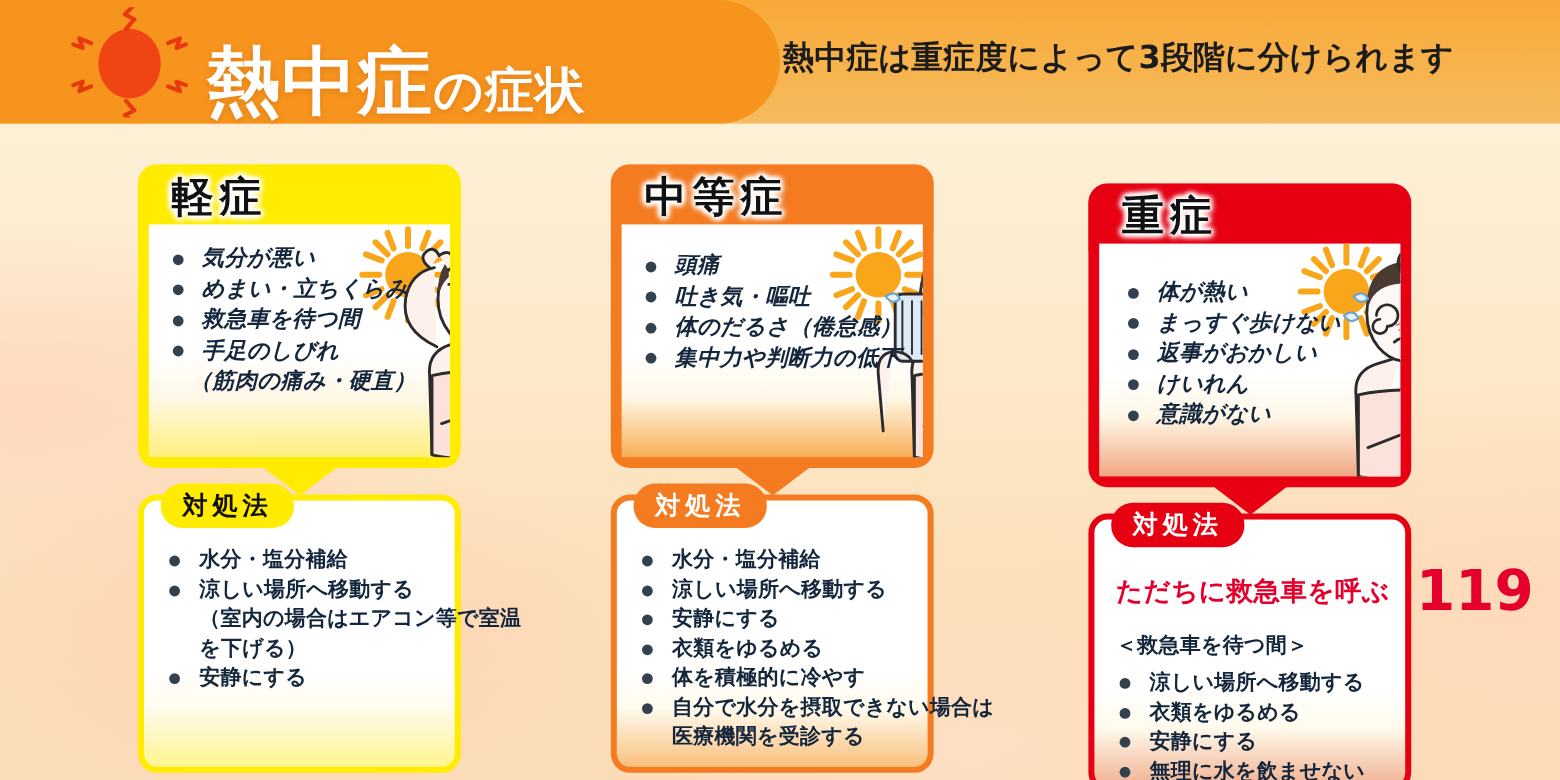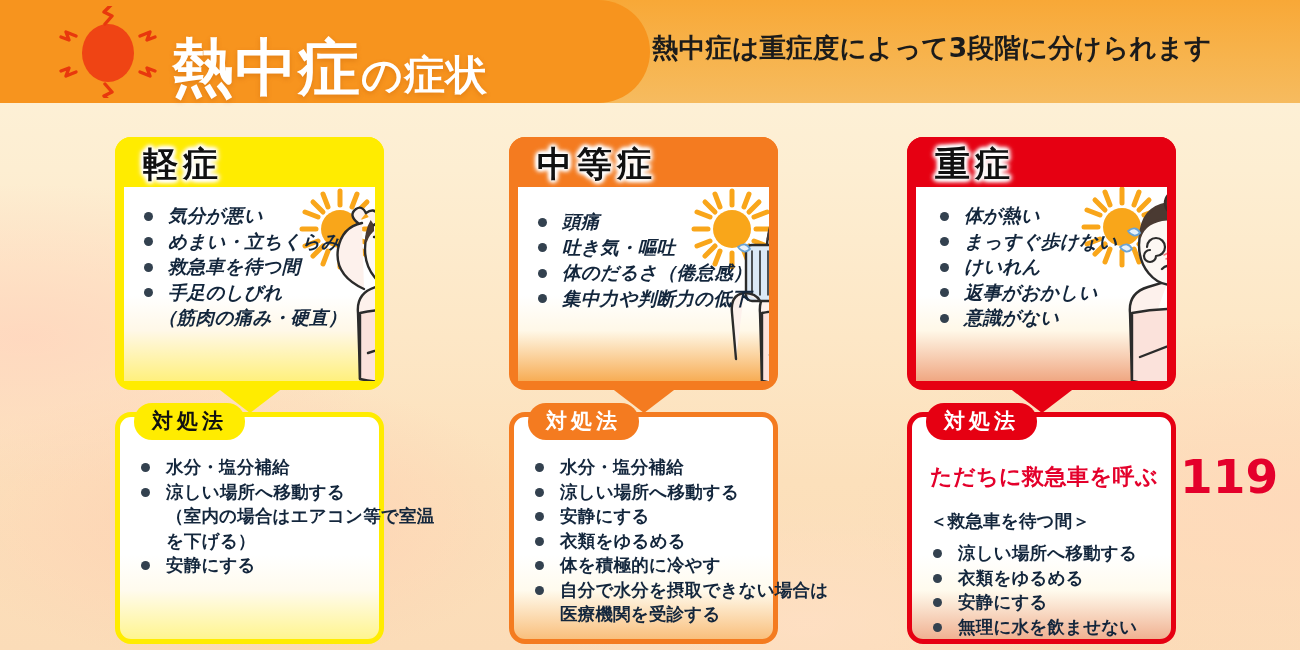--- a/index.html
+++ b/index.html
@@ -330,21 +330,21 @@
         <li><span class="dot"></span><span>衣類をゆるめる</span></li>
         <li><span class="dot"></span><span>体を積極的に冷やす</span></li>
         <li><span class="dot"></span><span>自分で水分を摂取できない場合は</span></li>
         <li class="noBullet"><span>医療機関を受診する</span></li>
       </ul>
     </div>
   </div>
 
   <div class="column" id="col-3">
 
-    <div class="sym-card" style="background:#e60012;">
+    <div class="sym-card" style="background:#e60012;margin-top:16px;">
       <div class="sym-head" style="background:#e60012;"></div>
       <div class="sym-title">重症</div>
       <div class="sym-inner" style="--fadecol:#f0a782;">
 
         <svg class="sun-ill" style="left:160px; top:-6px; width:92px; height:92px;" viewBox="0 0 92 92">
           <circle cx="46" cy="46" r="19" fill="#f9a61a"></circle>
           <g stroke="#f9a61a" stroke-width="5" stroke-linecap="round">
             <line x1="46" y1="8" x2="46" y2="22"></line>
             <line x1="46" y1="70" x2="46" y2="84"></line>
             <line x1="8" y1="46" x2="22" y2="46"></line>
@@ -386,25 +386,25 @@
               <line x1="70" y1="82" x2="78" y2="78"></line>
             </g>
             <path d="M30 50 q8 -6 12 2 q-6 6 -12 -2Z" fill="#e8f1fa" stroke="#6aa3d5" stroke-width="1.8"></path>
             <path d="M22 66 q8 -6 12 2 q-6 6 -12 -2Z" fill="#e8f1fa" stroke="#6aa3d5" stroke-width="1.8"></path>
             <path d="M112 60 q8 -6 12 2 q-6 6 -12 -2Z" fill="#e8f1fa" stroke="#6aa3d5" stroke-width="1.8"></path>
             <path d="M118 80 q8 -6 12 2 q-6 6 -12 -2Z" fill="#e8f1fa" stroke="#6aa3d5" stroke-width="1.8"></path>
             <path d="M112 32 q22 -22 42 -6 q-6 10 -30 12 q26 -2 30 8 q-8 10 -32 4 q22 4 24 12 q-12 8 -30 -6" stroke="#2b2b2b" stroke-width="2.4"></path>
           </g>
         </svg>
 
-        <ul class="sym-list" style="top:16px; left:22px;">
+        <ul class="sym-list" style="top:28px; left:22px;">
           <li><span class="dot"></span><span>体が熱い</span></li>
           <li><span class="dot"></span><span>まっすぐ歩けない</span></li>
+          <li><span class="dot"></span><span>返事がおかしい</span></li>
           <li><span class="dot"></span><span>けいれん</span></li>
-          <li><span class="dot"></span><span>返事がおかしい</span></li>
           <li><span class="dot"></span><span>意識がない</span></li>
         </ul>
       </div>
     </div>
 
     <div class="connector">
       <div class="tri" style="border-top:26px solid #e60012;"></div>
     </div>
 
     <div class="rem-card" style="border-color:#e60012; --fadecol:#f0b191;">

